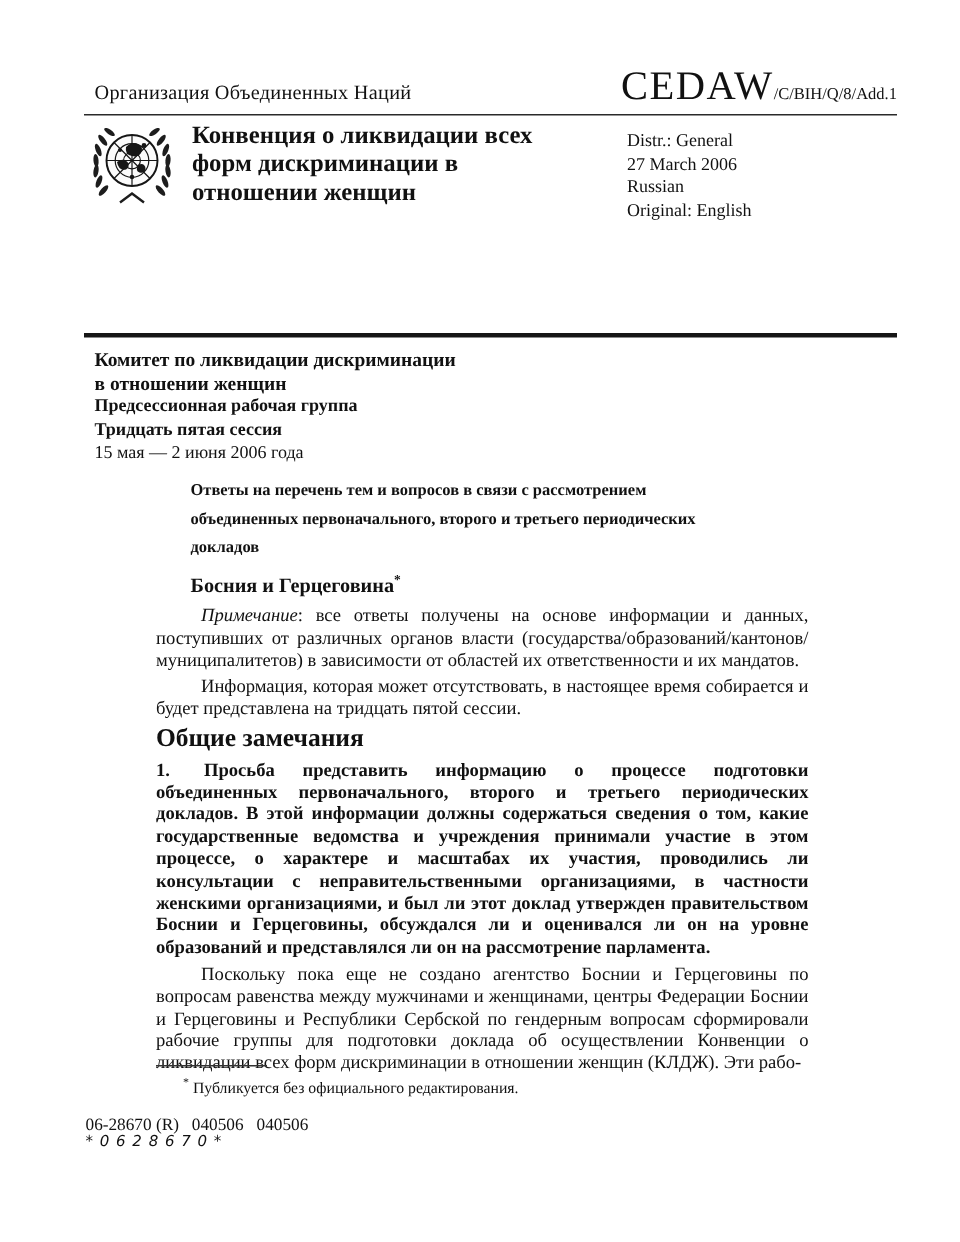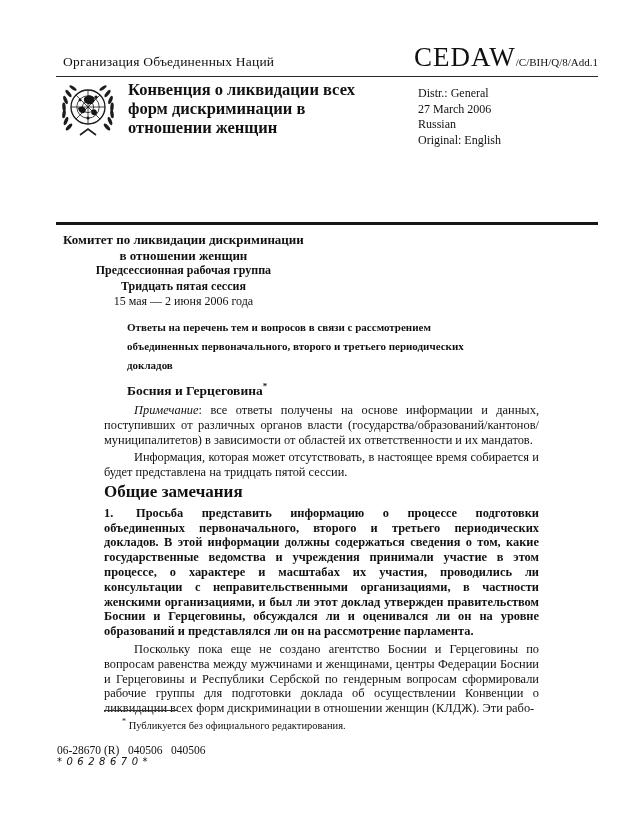--- a/index.html
+++ b/index.html
@@ -11,21 +11,21 @@
   .org-name{position:absolute;left:63px;top:54px;font-size:13.5px;letter-spacing:.2px;}
   .doc-symbol{position:absolute;right:42px;top:42px;white-space:nowrap;}
   .sym-main{font-size:27px;letter-spacing:1px;}
   .sym-suffix{font-size:11px;}
   .rule-thin{position:absolute;left:56px;top:76px;width:542px;border-top:1.6px solid #2a2a2a;}
   .emblem{position:absolute;left:56px;top:82px;}
   .conv-title{position:absolute;left:128px;top:80px;width:262px;font-size:16.5px;font-weight:bold;line-height:19px;}
   .distr{position:absolute;left:418px;top:86px;font-size:12px;line-height:15.5px;}
   .rule-thick{position:absolute;left:56px;top:222px;width:542px;height:3px;background:#161616;}
   
-  .committee{position:absolute;left:63px;top:232px;line-height:15.5px;text-align:center;}
+  .committee{position:absolute;left:63px;top:232px;line-height:15.5px;}
   .cm-l{font-size:13px;font-weight:bold;}
   .cm-s{font-size:12px;font-weight:bold;}
   .cm-r{font-size:12px;font-weight:normal;}
   
   .main-title{position:absolute;left:127px;top:318px;width:348px;font-size:11px;font-weight:bold;line-height:19px;}
   .country{position:absolute;left:127px;top:381px;font-size:13.5px;font-weight:bold;}
   .country sup{font-size:9px;}
   
   .body-col{position:absolute;left:104px;top:403px;width:435px;font-size:12.4px;line-height:14.8px;text-align:justify;}
   .body-col p{margin:0 0 3px 0;}

